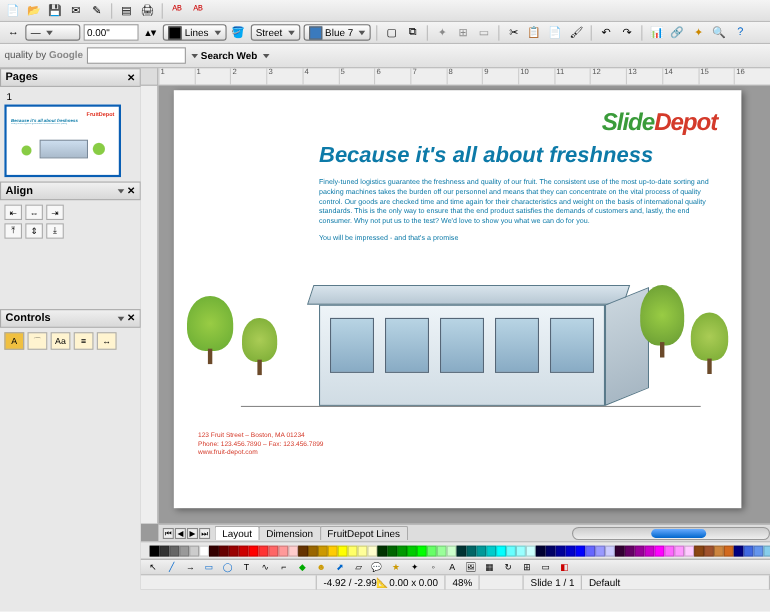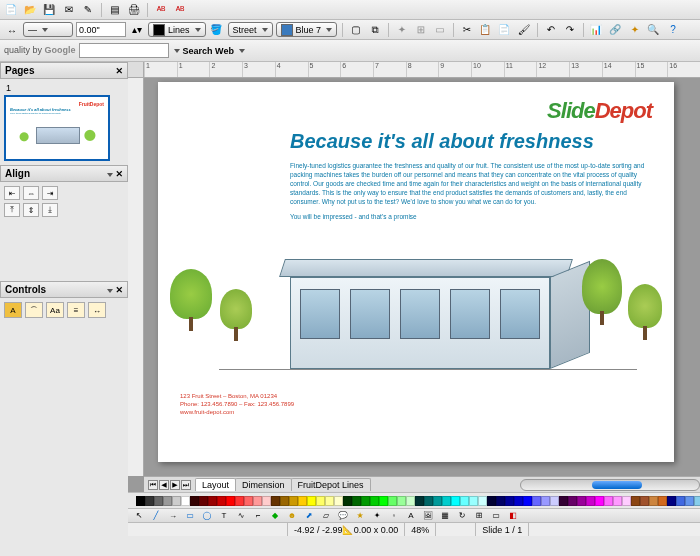--- a/index.html
+++ b/index.html
@@ -366,15 +366,16 @@
       <span class="bi">▭</span>
       <span class="bi" style="color:#c00">◧</span>
     </div>
 
     <div class="status">
       <div style="width:160px"></div>
       <div><span>-4.92 / -2.99</span> 📐 <span>0.00 x 0.00</span></div>
       <div>48%</div>
       <div style="width:40px"></div>
       <div>Slide 1 / 1</div>
+      <div style="flex:1">Default</div>
     </div>
   </div>
 </div>
 
 </body></html>

